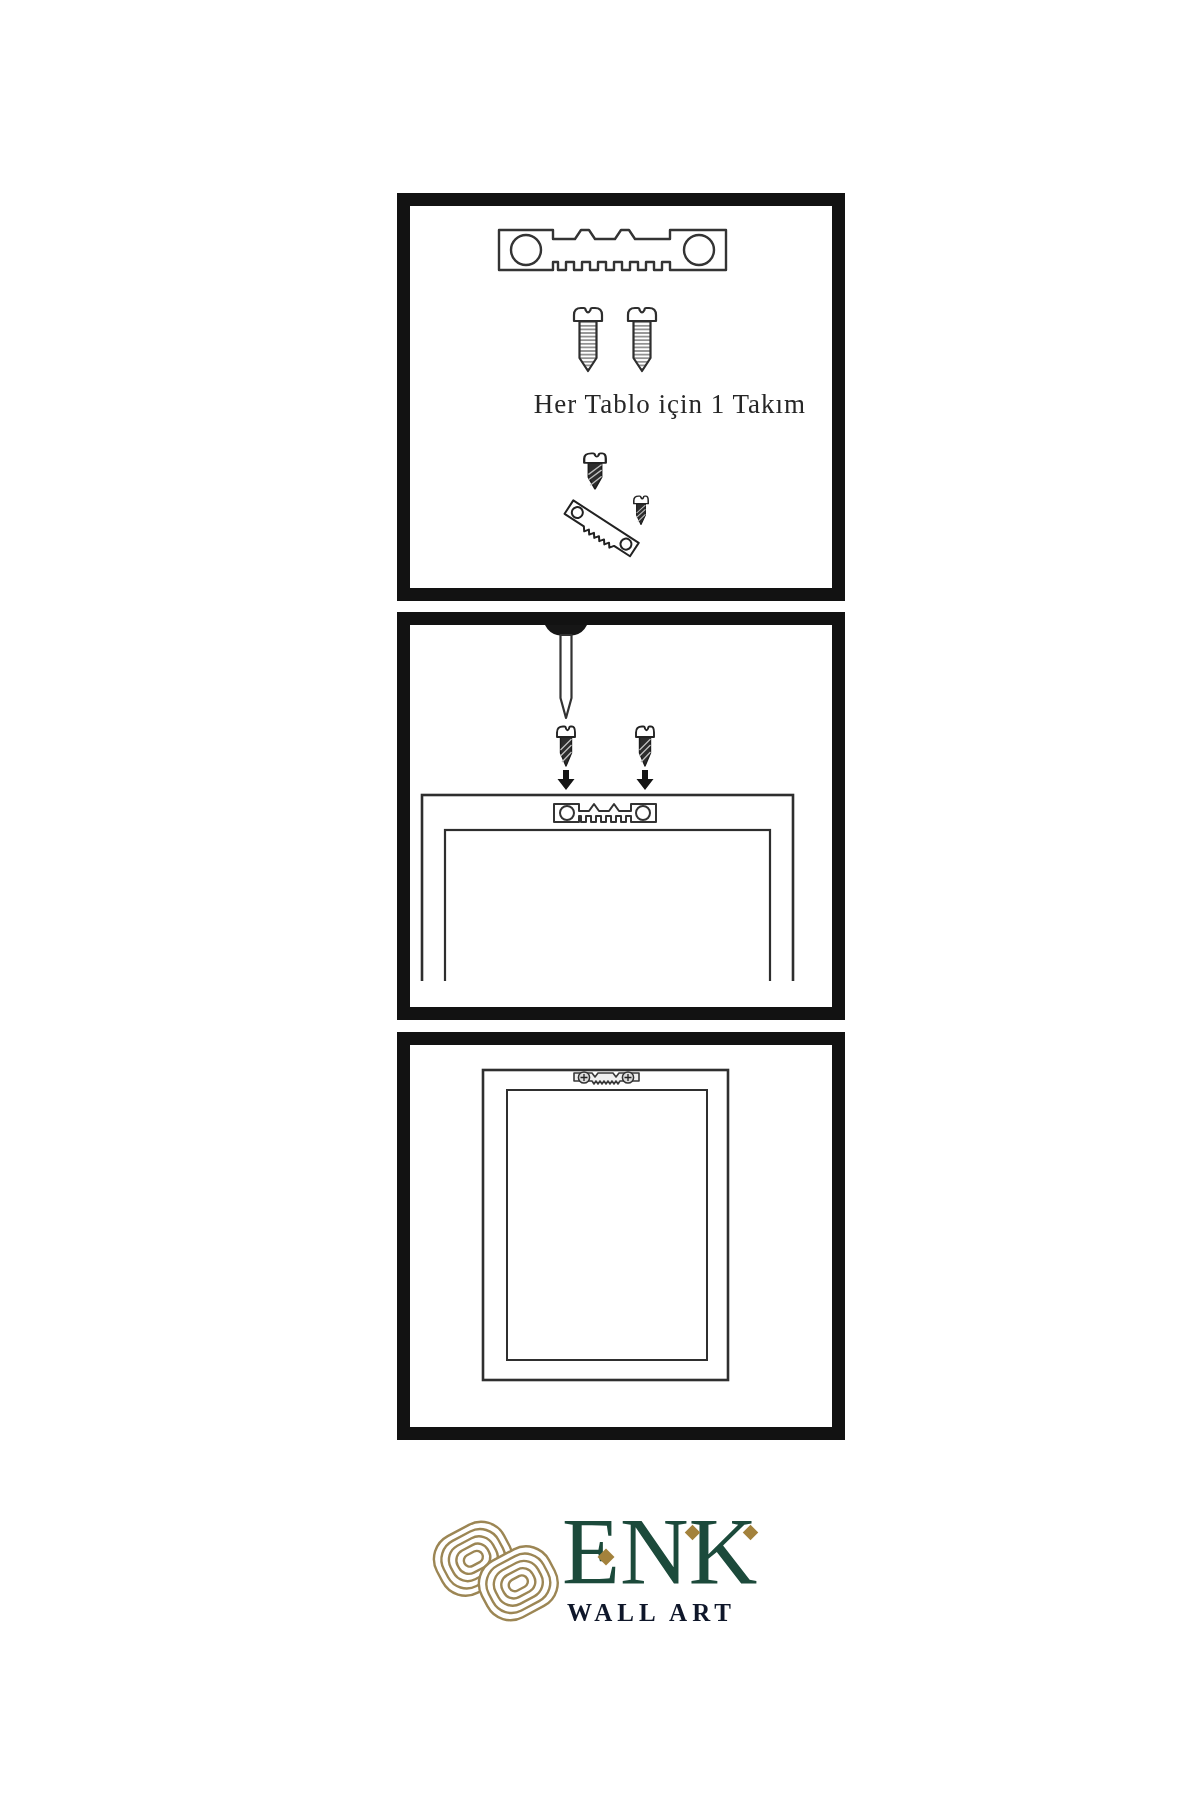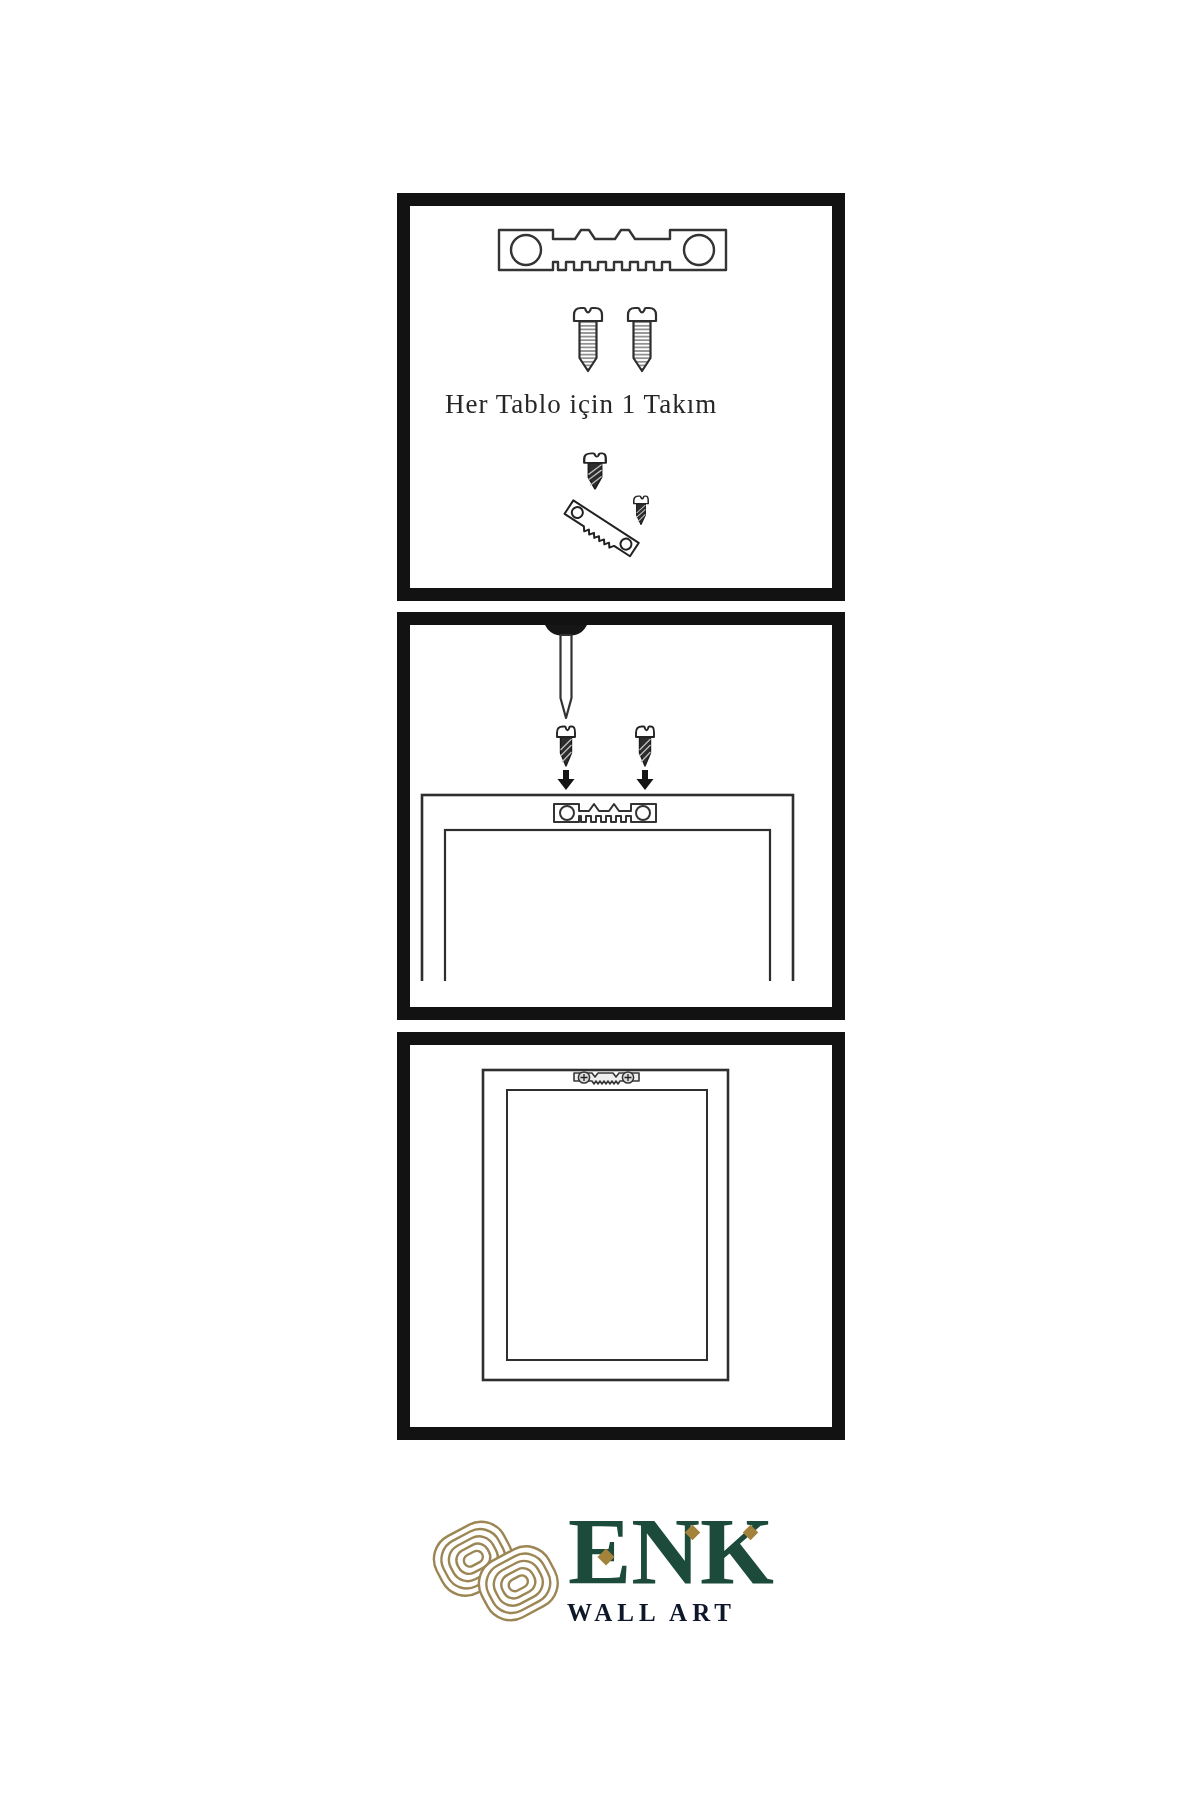--- a/index.html
+++ b/index.html
@@ -9,29 +9,29 @@
   }
   .panel{
     position:absolute;left:397px;width:422px;height:382px;
     border:13px solid #121212;background:#ffffff;box-sizing:content-box;
   }
   #panel-kit{top:193px;}
   #panel-mount{top:612px;}
   #panel-hung{top:1032px;}
   .panel svg.art{position:absolute;left:0;top:0;width:396px;height:356px;display:block;}
   .kit-label{
-    position:absolute;left:0;top:183px;width:396px;text-align:left;
-    font-size:27px;letter-spacing:1px;color:#262626;white-space:nowrap;padding-left:35px;
+    position:absolute;left:0;top:183px;width:396px;text-align:right;
+    font-size:27px;letter-spacing:1px;color:#262626;white-space:nowrap;
   }
   .brand{position:absolute;left:430px;top:1513px;width:350px;height:130px;}
   .knot{position:absolute;left:0;top:4px;width:132px;height:110px;}
   .wordmark{
     position:absolute;left:132px;top:-8px;
-    font-size:95px;font-weight:700;line-height:1.0;letter-spacing:0px;
-    color:#1c4a3b;white-space:nowrap;margin-left:6px;
+    font-size:95px;font-weight:400;line-height:1.0;letter-spacing:0px;
+    color:#1c4a3b;white-space:nowrap;
   }
   .tagline{
     position:absolute;left:137px;top:86px;
     font-size:25px;font-weight:600;letter-spacing:5px;
     color:#0f172a;white-space:nowrap;
   }
   .diamond{
     position:absolute;width:11px;height:11px;background:#a3823c;
     transform:rotate(45deg);
   }

